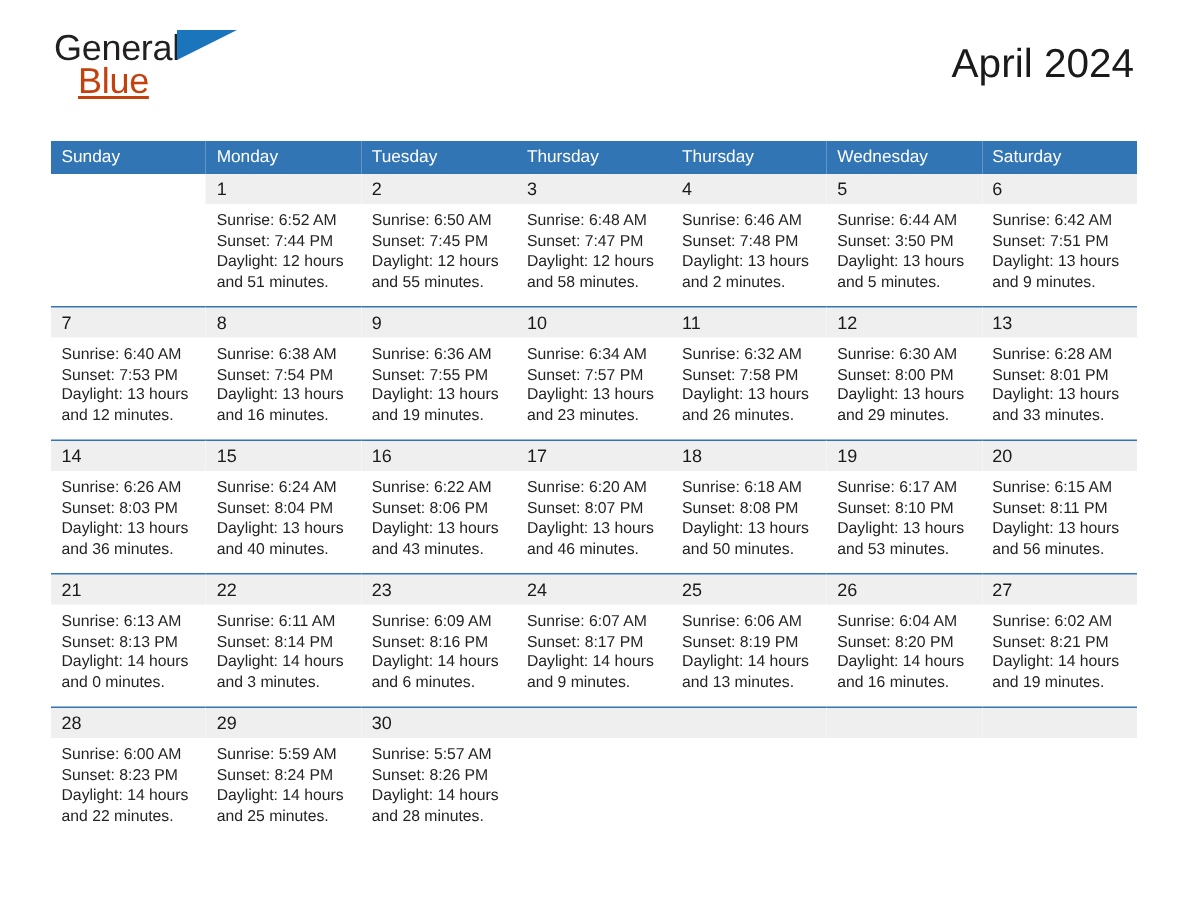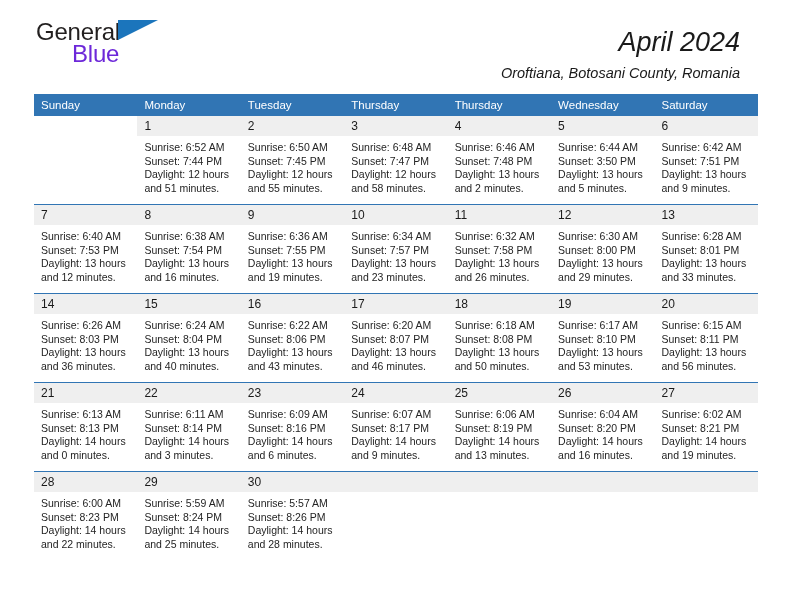--- a/index.html
+++ b/index.html
@@ -47,32 +47,32 @@
     white-space: nowrap;
   }
   .brand-tri {
     display: inline-block;
     vertical-align: -1px;
     margin-left: -2px;
   }
   .brand-row2 {
     display: block;
     font-size: 24px;
-    color: #6d28d9;
+    color: #c2410c;
     margin-top: -3px;
-    margin-left: 36px;
+    margin-left: 16px;
     letter-spacing: -0.2px;
+    text-decoration: underline;
   }
 
   .title-block {
     position: absolute;
-    right: 52px;
+    right: 36px;
     top: 28px;
-    text-align: right;
-    font-style: italic;
+    text-align: left;
   }
   .cal-title {
     font-size: 27px;
     color: #1a1a1a;
     line-height: 1.05;
     white-space: nowrap;
   }
   .cal-subtitle {
     font-size: 14.5px;
     color: #1a1a1a;
@@ -150,21 +150,20 @@
 
     <div class="brand">
       <span class="brand-row1"><span>General</span><span class="brand-tri"><svg width="42" height="22" viewBox="0 0 42 22" aria-hidden="true">
               <polygon points="0,1 40,1 0,21" fill="#1b75bc"></polygon>
             </svg></span></span>
       <span class="brand-row2">Blue</span>
     </div>
 
     <div class="title-block">
       <div class="cal-title">April 2024</div>
-      <div class="cal-subtitle">Oroftiana, Botosani County, Romania</div>
     </div>
 
   </div>
 
   <div class="cal-wrap">
     <table class="calendar">
       <thead>
         <tr>
           <th>Sunday</th>
           <th>Monday</th>

